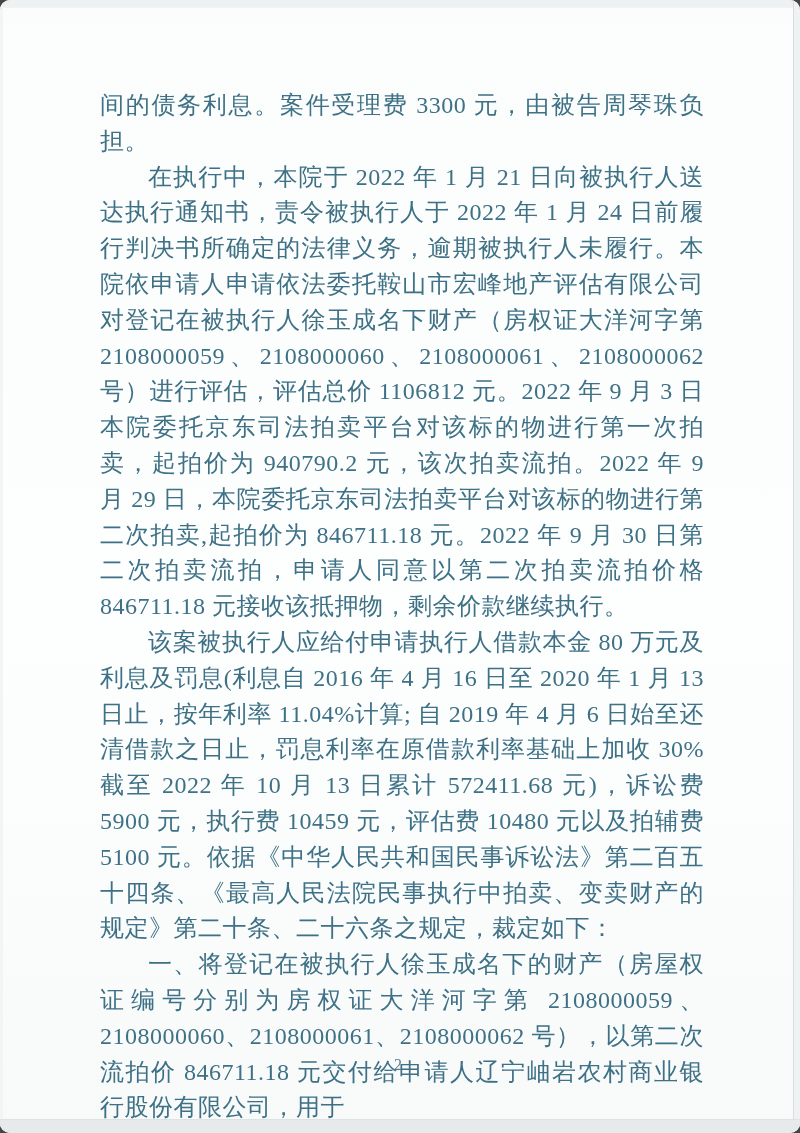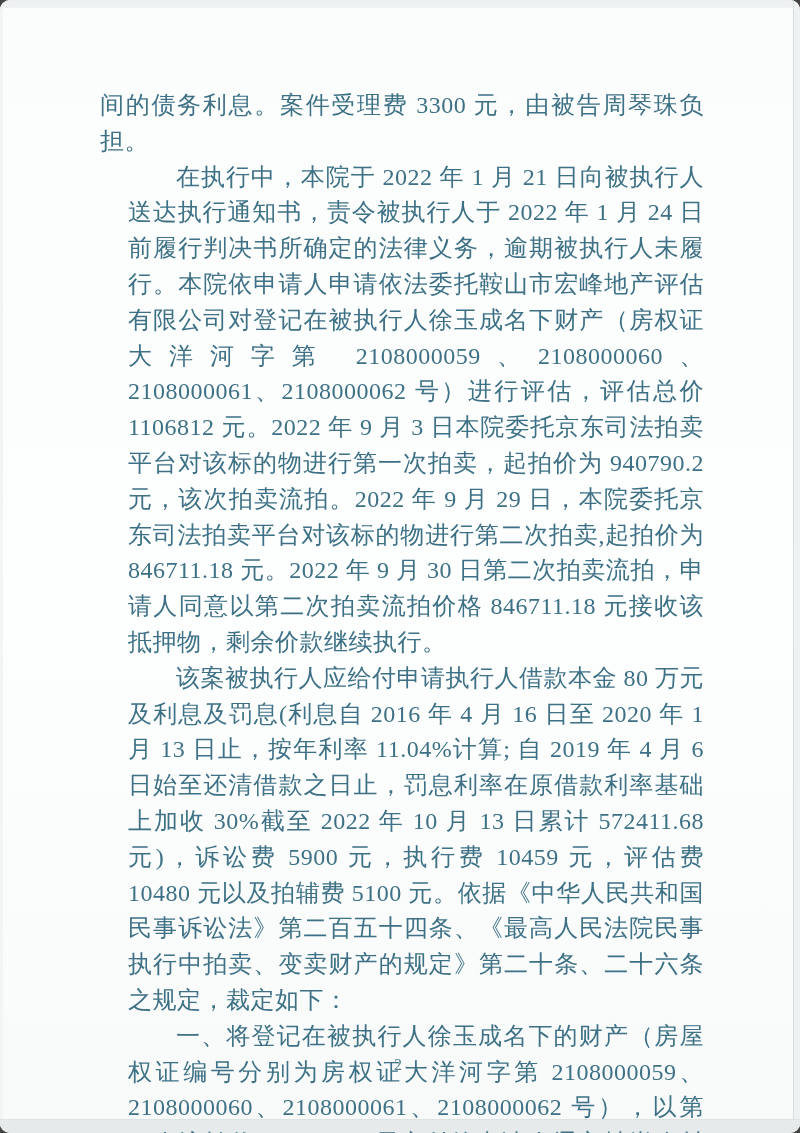--- a/index.html
+++ b/index.html
@@ -50,21 +50,20 @@
     letter-spacing: 0.5px;
     text-align: justify;
   }
   .content p {
     margin: 0;
     padding: 0;
     text-align: justify;
   }
   .content p.indent {
     text-indent: 2em;
-    margin-left: 28px;
   }
   .page-number {
     position: absolute;
     top: 1056px;
     left: 96px;
     width: 604px;
     text-align: center;
     color: #577e8d;
     font-family: "Liberation Serif", "DejaVu Serif", serif;
     font-size: 16px;

